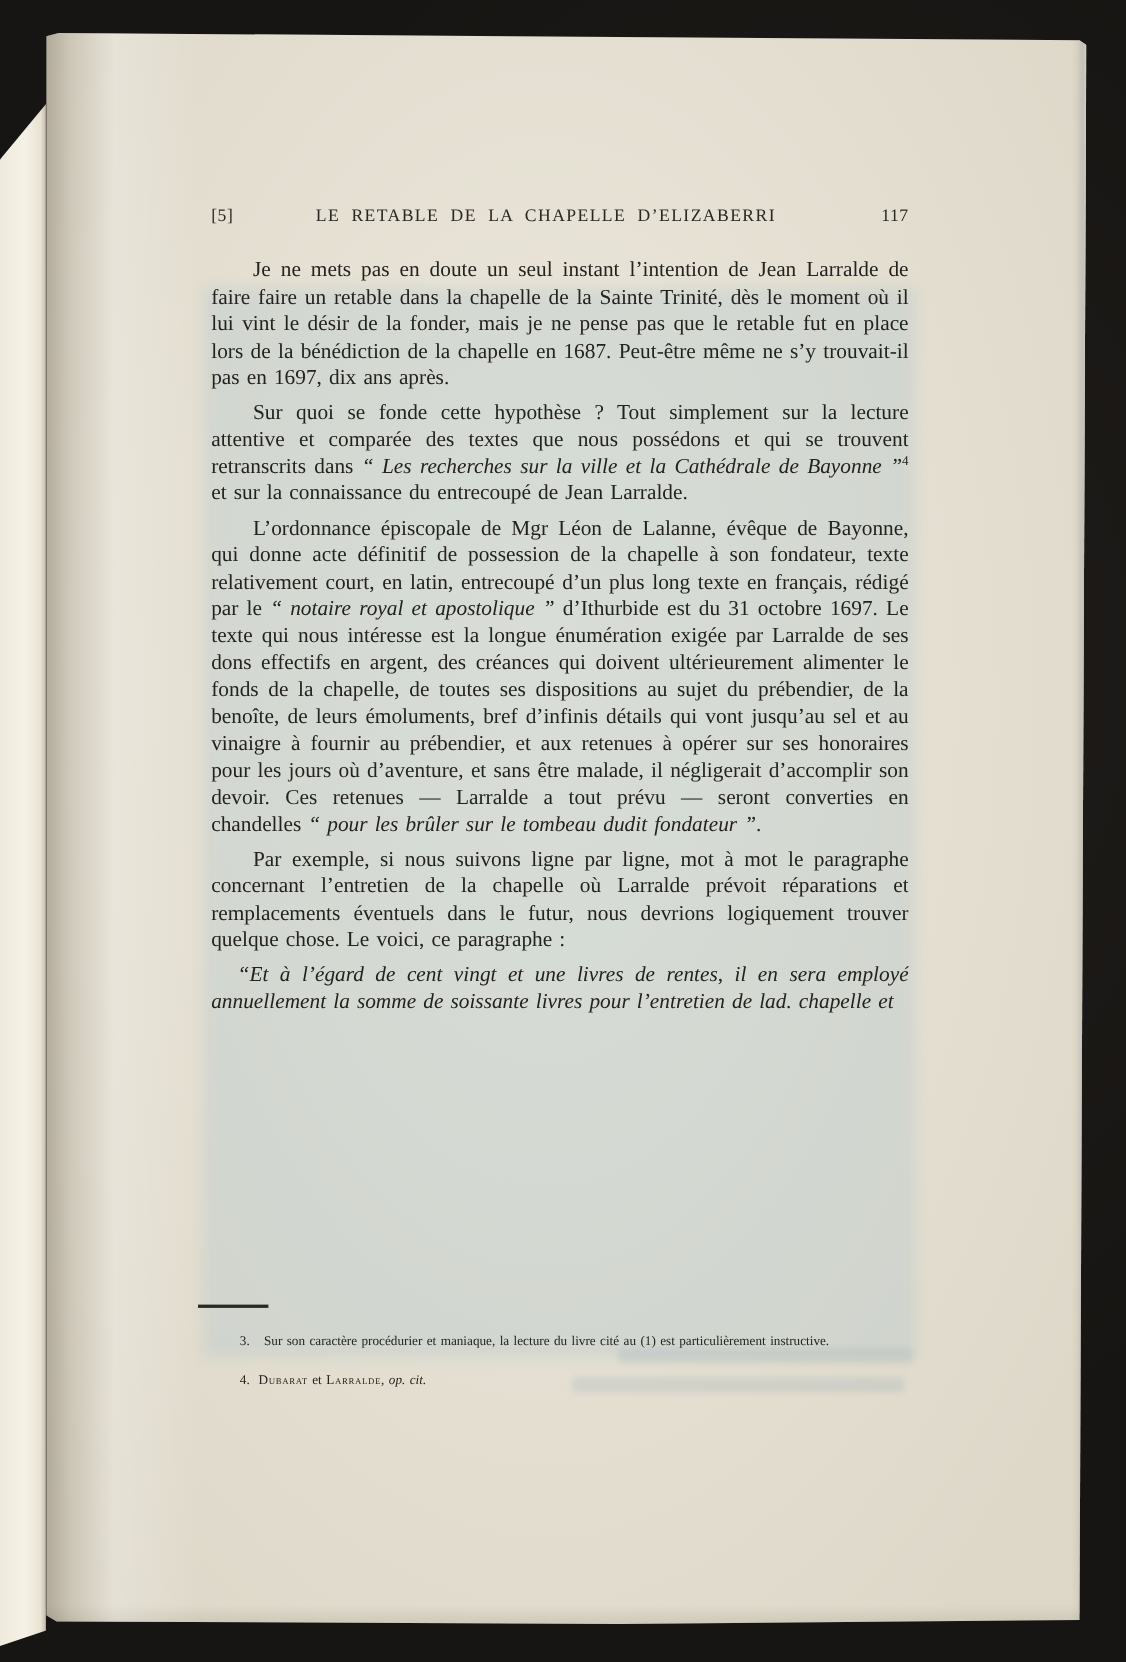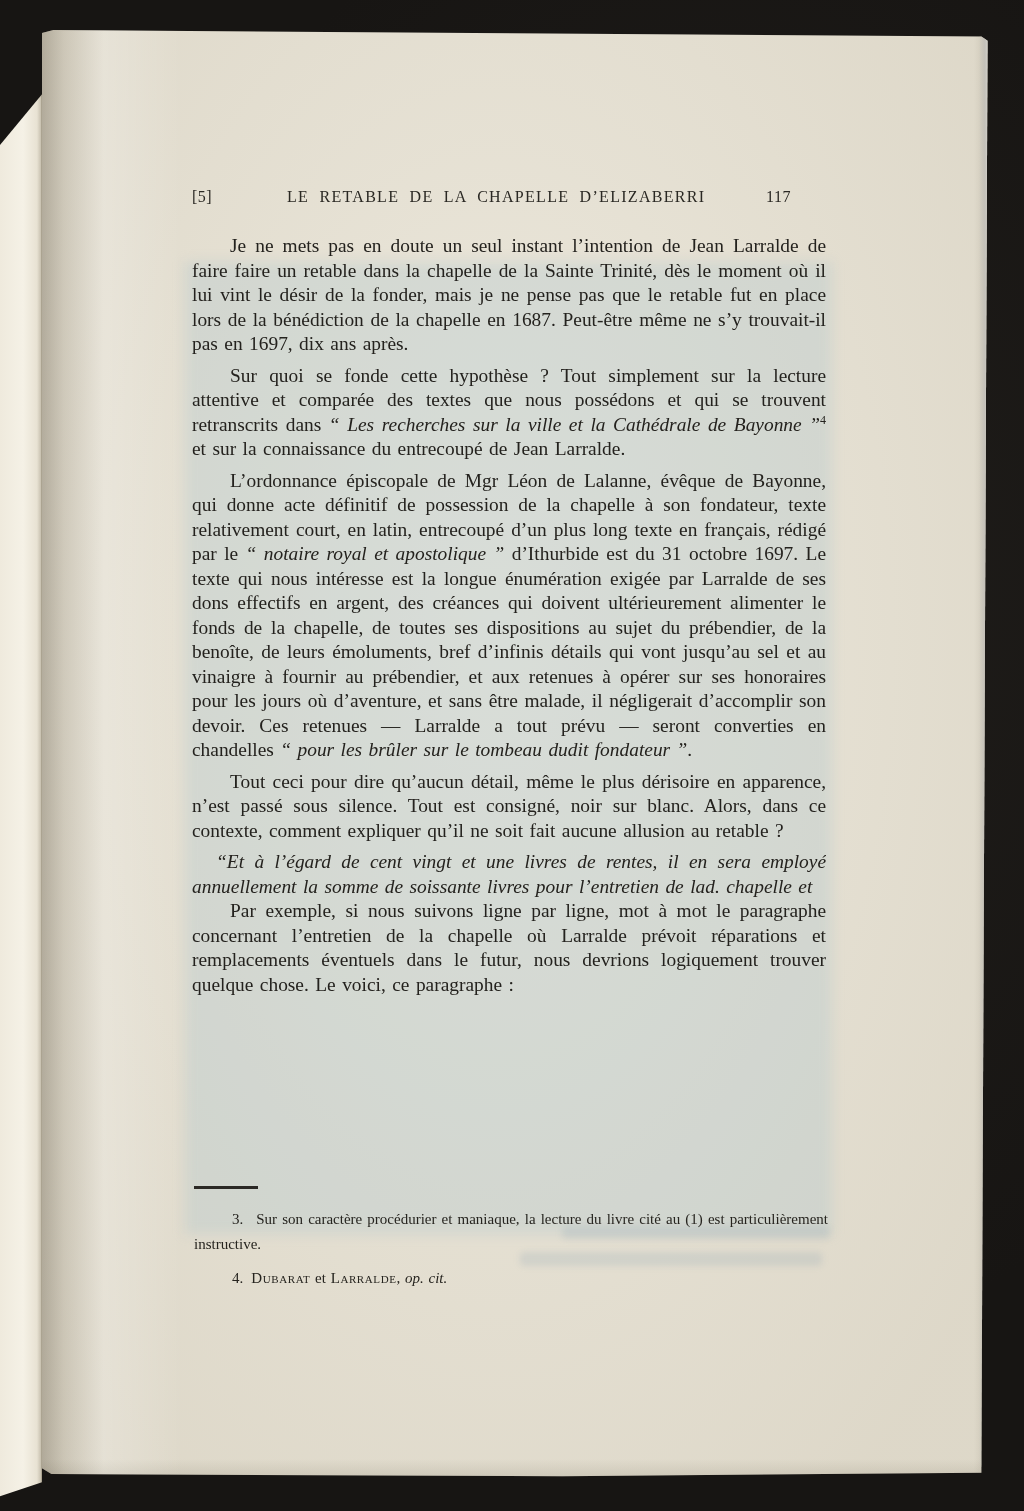--- a/index.html
+++ b/index.html
@@ -49,36 +49,36 @@
   .ghost-1{left:520px;top:1196px;width:268px;height:13px;}
   .ghost-2{left:478px;top:1222px;width:302px;height:14px;}
 
   .running-header{
     position:absolute;left:150px;top:158px;width:634px;
     display:flex;align-items:baseline;
     color:#2a2823;font-size:16px;
   }
   .folio{width:95px;text-align:left;letter-spacing:.5px;}
   .rh-title{flex:1;text-align:left;letter-spacing:1.3px;word-spacing:5px;}
-  .pagenum{width:95px;text-align:center;letter-spacing:.5px;}
+  .pagenum{width:95px;text-align:right;letter-spacing:.5px;}
 
   .textblock{
     position:absolute;left:150px;top:204px;width:634px;max-height:952px;overflow:hidden;
     color:#24221e;font-size:19.4px;line-height:24.5px;
     text-align:justify;word-spacing:1.6px;
   }
   .par{margin:0 0 7px 0;text-indent:38px;}
   .par.noindent{text-indent:0;}
   .par.quote{text-indent:24px;font-style:italic;margin-bottom:0;}
   .it{font-style:italic;}
   sup{font-size:12px;line-height:0;vertical-align:super;letter-spacing:0;}
 
   .footnotes{
-    position:absolute;left:152px;top:1156px;width:634px;
-    color:#26241f;font-size:15px;line-height:24.5px;text-align:justify;word-spacing:1px;
+    position:absolute;left:138px;top:1156px;width:634px;
+    color:#26241f;font-size:12px;line-height:24.5px;text-align:justify;word-spacing:1px;
   }
   .fnrule{width:64px;height:3px;background:#2b2925;margin:0 0 18px 0;}
   .fn{margin:0 0 10px 0;text-indent:38px;}
   .fn-num{margin-right:13px;}
   .fn-num.tight{margin-right:8px;}
   .sc{font-variant:small-caps;letter-spacing:.6px;}
 </style>
 </head>
 <body>
 
@@ -101,25 +101,24 @@
 
     <div class="textblock">
 
 
       <p class="par"><span>Je ne mets pas en doute un seul instant l’intention de Jean Larralde de faire faire un retable dans la chapelle de la Sainte Trinité, dès le moment où il lui vint le désir de la fonder, mais je ne pense pas que le retable fut en place lors de la bénédiction de la chapelle en 1687. Peut-être même ne s’y trouvait-il pas en 1697, dix ans après.</span></p>
 
       <p class="par"><span>Sur quoi se fonde cette hypothèse ? Tout simplement sur la lecture attentive et comparée des textes que nous possédons et qui se trouvent retranscrits dans </span><span class="it">“ Les recherches sur la ville et la Cathédrale de Bayonne ”</span><sup>4</sup><span> et sur la connaissance du entrecoupé de Jean Larralde.</span></p>
 
       <p class="par"><span>L’ordonnance épiscopale de Mgr Léon de Lalanne, évêque de Bayonne, qui donne acte définitif de possession de la chapelle à son fondateur, texte relativement court, en latin, entrecoupé d’un plus long texte en français, rédigé par le </span><span class="it">“ notaire royal et apostolique ”</span><span> d’Ithurbide est du 31 octobre 1697. Le texte qui nous intéresse est la longue énumération exigée par Larralde de ses dons effectifs en argent, des créances qui doivent ultérieurement alimenter le fonds de la chapelle, de toutes ses dispositions au sujet du prébendier, de la benoîte, de leurs émoluments, bref d’infinis détails qui vont jusqu’au sel et au vinaigre à fournir au prébendier, et aux retenues à opérer sur ses honoraires pour les jours où d’aventure, et sans être malade, il négligerait d’accomplir son devoir. Ces retenues — Larralde a tout prévu — seront converties en chandelles </span><span class="it">“ pour les brûler sur le tombeau dudit fondateur ”</span><span>.</span></p>
 
-      <p class="par"><span>Tout ceci pour dire qu’aucun détail, même le plus dérisoire en apparence, n’est passé sous silence. Tout est consigné, noir sur blanc. Alors, dans ce contexte, comment expliquer qu’il ne soit fait aucune allusion au retable ?</span></p>
+
+      <p class="par"><span>Par exemple, si nous suivons ligne par ligne, mot à mot le paragraphe concernant l’entretien de la chapelle où Larralde prévoit réparations et remplacements éventuels dans le futur, nous devrions logiquement trouver quelque chose. Le voici, ce paragraphe :</span></p>
 
       <p class="par quote"><span>“Et à l’égard de cent vingt et une livres de rentes, il en sera employé annuellement la somme de soissante livres pour l’entretien de lad. chapelle et</span></p>
-
-      <p class="par"><span>Par exemple, si nous suivons ligne par ligne, mot à mot le paragraphe concernant l’entretien de la chapelle où Larralde prévoit réparations et remplacements éventuels dans le futur, nous devrions logiquement trouver quelque chose. Le voici, ce paragraphe :</span></p>
     </div>
 
     <div class="footnotes">
       <div class="fnrule"></div>
       <p class="fn"><span class="fn-num">3.</span><span>Sur son caractère procédurier et maniaque, la lecture du livre cité au (1) est particulièrement instructive.</span></p>
       <p class="fn"><span class="fn-num tight">4.</span><span class="sc">Dubarat</span><span> et </span><span class="sc">Larralde</span><span>, </span><span class="it">op. cit.</span></p>
     </div>
   </div>
 
 </div>

